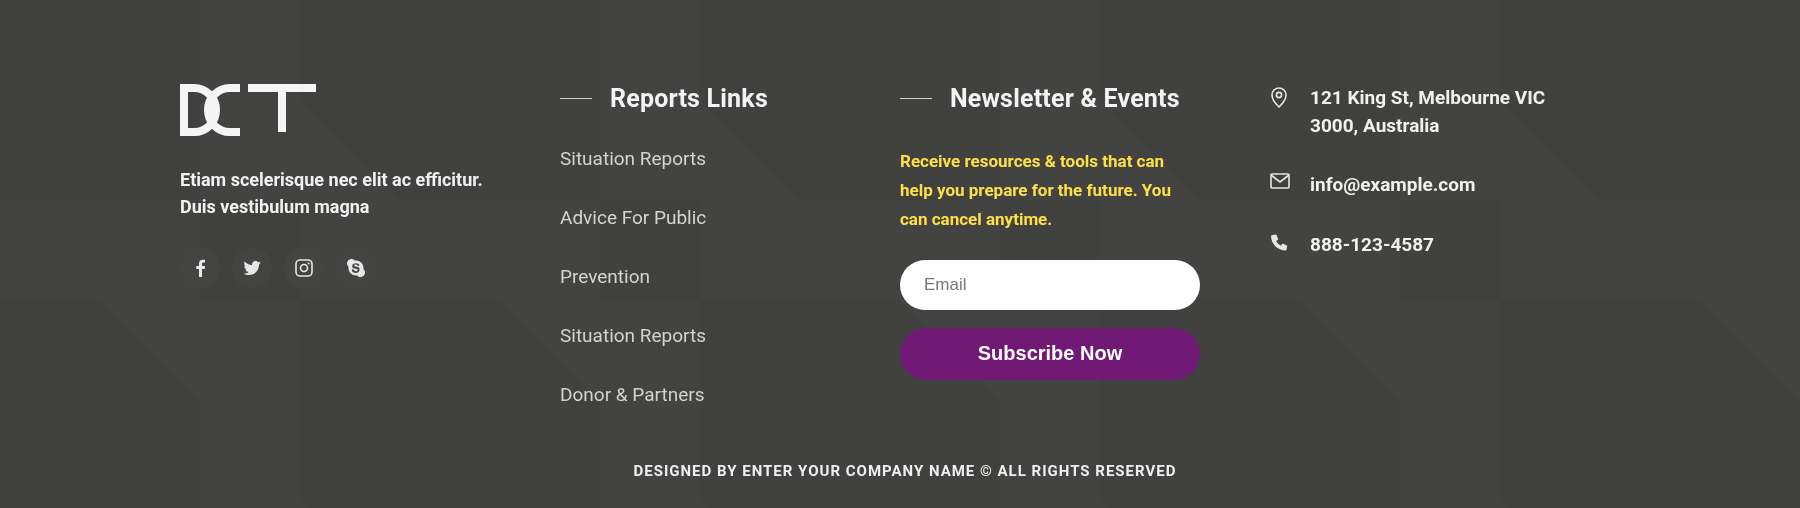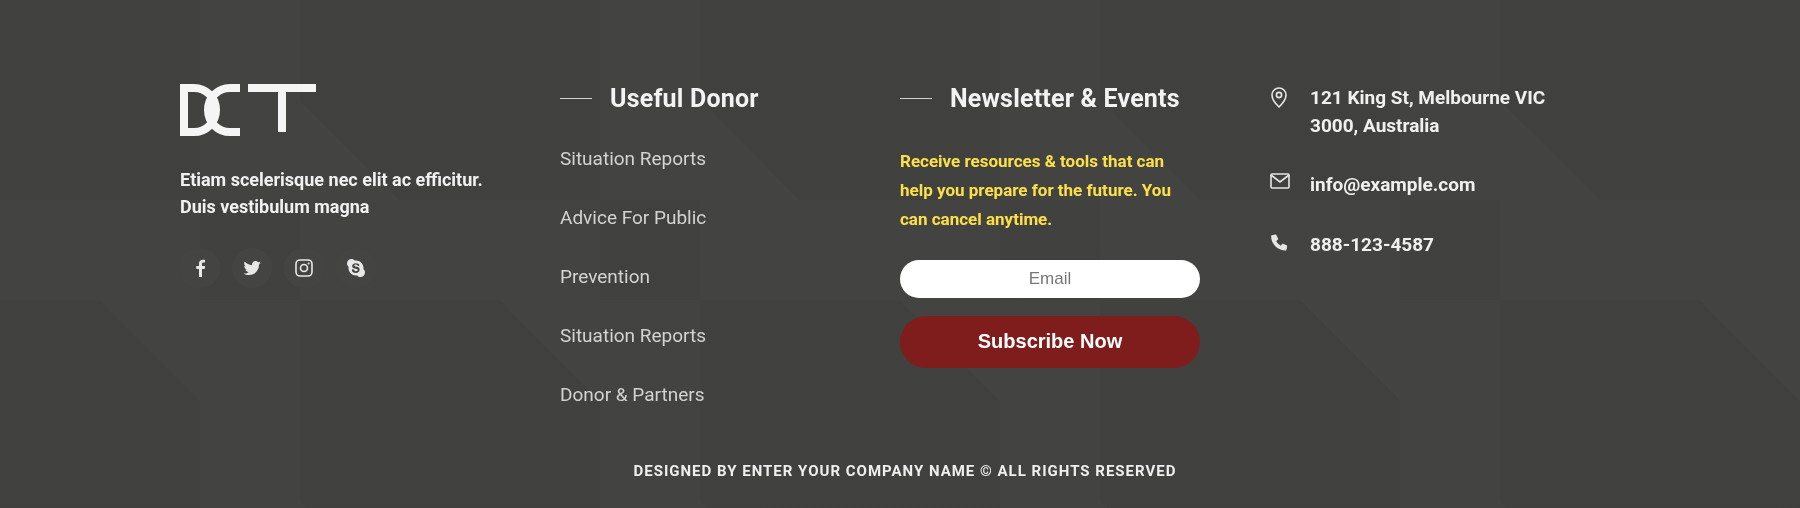--- a/index.html
+++ b/index.html
@@ -48,28 +48,28 @@
 
     .col-head { display:flex; align-items:center; gap:18px; margin-bottom:34px; }
     .col-head .dash { width:32px; height:1px; background:#cfcfcf; }
     .col-head h3 { font-size:25px; font-weight:700; color:#f3f3f3; letter-spacing:.2px; }
 
     .links { display:flex; flex-direction:column; gap:36px; }
     .links a { color:#d3d3d2; font-size:19px; text-decoration:none; font-weight:400; cursor:pointer; }
 
     .news-desc { font-size:17px; font-weight:700; color:#fde047; line-height:1.7; margin-bottom:26px; }
     .email-input {
-      width:100%; height:38px; border:none; border-radius:999px;
+      width:100%; height:50px; border:none; border-radius:999px;
       padding:0 24px; font-size:17px; color:#666; outline:none;
-      margin-bottom:18px; background:#fff;text-align:center;
+      margin-bottom:18px; background:#fff;
     }
     .email-input::placeholder { color:#777; }
     .subscribe-btn {
       width:100%; height:52px; border:none; border-radius:999px;
-      background:#7f1d1d; color:#fff; font-size:20px; font-weight:700;
+      background:#701a75; color:#fff; font-size:20px; font-weight:700;
       cursor:pointer;
     }
 
     .contact-item { display:flex; gap:18px; margin-bottom:32px; align-items:flex-start; }
     .contact-item .icon { flex:0 0 22px; color:#e6e6e6; margin-top:2px; }
     .contact-item .txt { font-size:19px; color:#f0f0ef; line-height:1.45; font-weight:700; }
 
     .bottom-bar {
       position:absolute; left:10px; right:0; bottom:28px;
       text-align:center; font-size:15px; font-weight:700;
@@ -114,21 +114,21 @@
         <svg width="18" height="18" viewBox="0 0 18 18" fill="currentColor">
             <path d="M16.4 10.3c.1-.4.1-.9.1-1.3 0-4.1-3.4-7.5-7.5-7.5-.5 0-.9 0-1.3.1C7 .6 5.9 0 4.5 0 2 0 0 2 0 4.5c0 1.4.6 2.5 1.6 3.2-.1.4-.1.9-.1 1.3 0 4.1 3.4 7.5 7.5 7.5.5 0 .9 0 1.3-.1 .7 1 1.8 1.6 3.2 1.6 2.5 0 4.5-2 4.5-4.5 0-1.4-.6-2.5-1.6-3.2zM9 14c-2.6 0-4.1-1.3-4.1-2.7 0-.6.4-1 1-1 1.3 0 1 1.9 3.1 1.9 1.1 0 1.7-.6 1.7-1.2 0-.4-.2-.8-1-.9l-2.3-.6C5.5 9 5.2 8 5.2 7c0-2 1.9-2.8 3.6-2.8 1.6 0 3.6.9 3.6 2.1 0 .5-.4.8-1 .8-1.1 0-.9-1.5-2.7-1.5-.9 0-1.4.4-1.4.9 0 .5.6.7 1.2.9l1.7.4c1.8.4 2.4 1.4 2.4 2.4C12.6 12.8 11 14 9 14z"></path>
           </svg>
       </a>
     </div>
   </div>
 
   <div class="col col-links">
     <div class="col-head">
       <span class="dash"></span>
-      <h3>Useful Donor</h3>
+      <h3>Reports Links</h3>
     </div>
     <nav class="links">
       <a>Situation Reports</a>
       <a>Advice For Public</a>
       <a>Prevention</a>
       <a>Situation Reports</a>
       <a>Donor &amp; Partners</a>
     </nav>
   </div>
 

